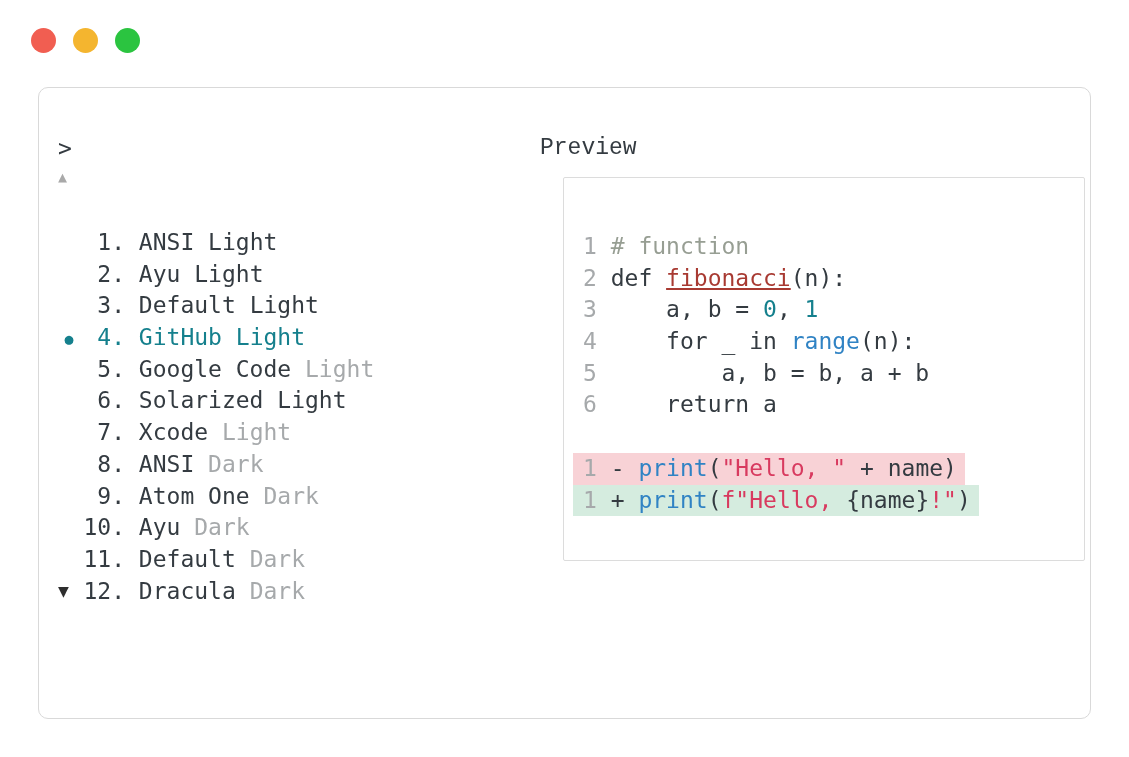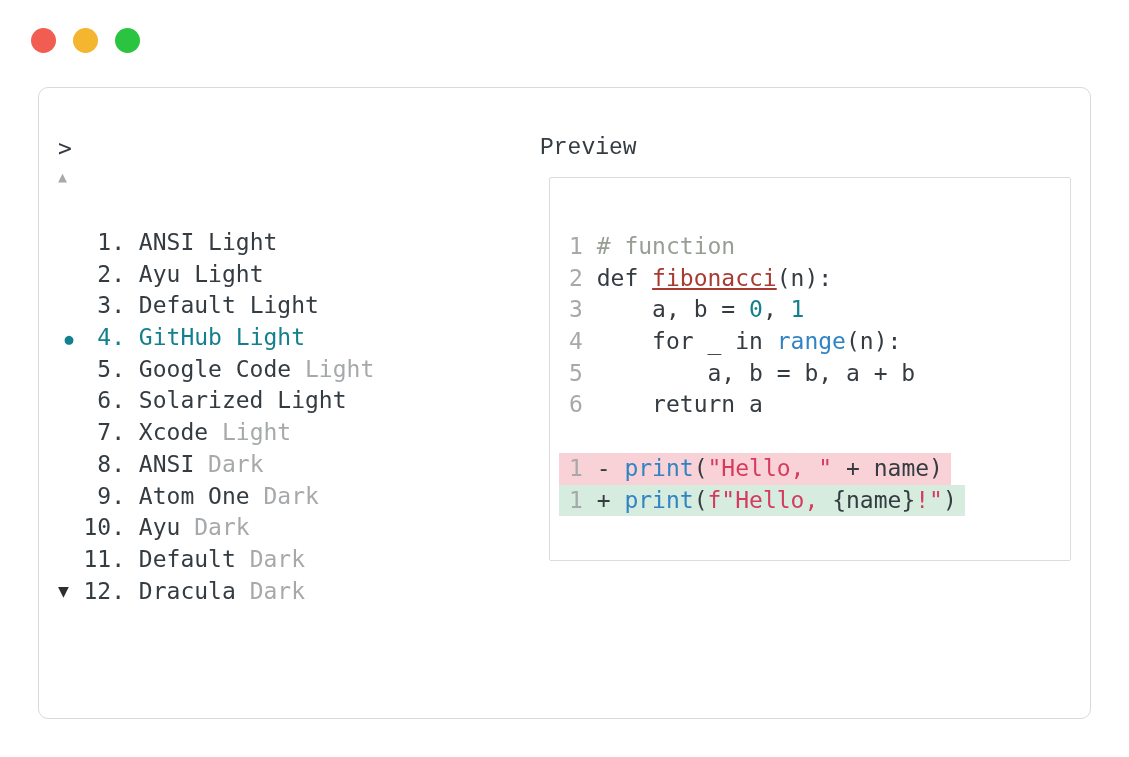--- a/index.html
+++ b/index.html
@@ -55,21 +55,21 @@
     display: inline-block; width: 28px; text-align: center;
     font-size: 15px; color: var(--accent-teal); vertical-align: 1px;
   }
   .theme-row .num { display: inline-block; width: 42px; text-align: right; }
   .theme-row.selected .num,
   .theme-row.selected .nm,
   .theme-row.selected .sfx { color: var(--accent-teal); }
   .theme-row .sfx.dim { color: var(--muted-gray); }
 
   .preview-box {
-    position: absolute; left: 510px; top: 89px;
+    position: absolute; left: 524px; top: 89px;
     width: 522px; height: 384px;
     border: 1.5px solid var(--box-border);
     border-radius: 2px;
     box-sizing: border-box;
     background: #ffffff;
   }
   .code {
     position: absolute; left: 19px; top: 53px;
     font-size: 23px; line-height: 31.7px; white-space: pre;
     color: var(--text-dark);

